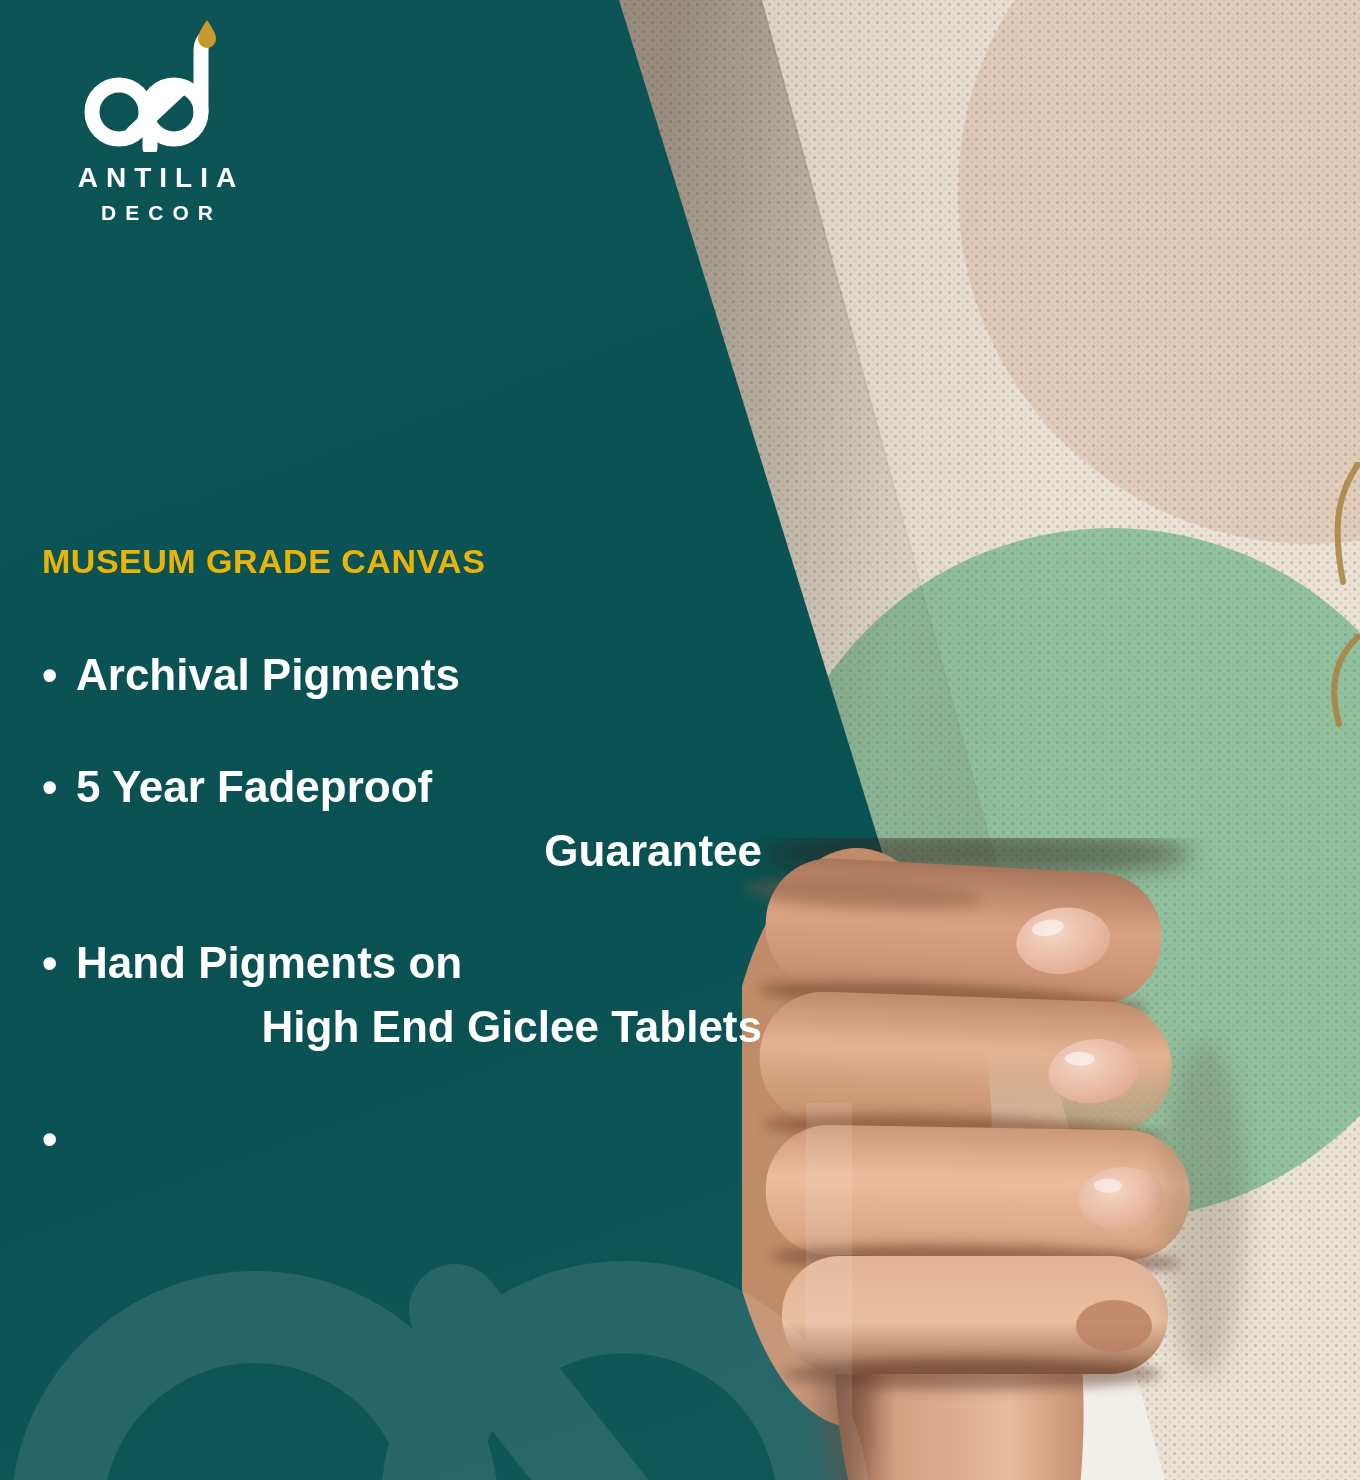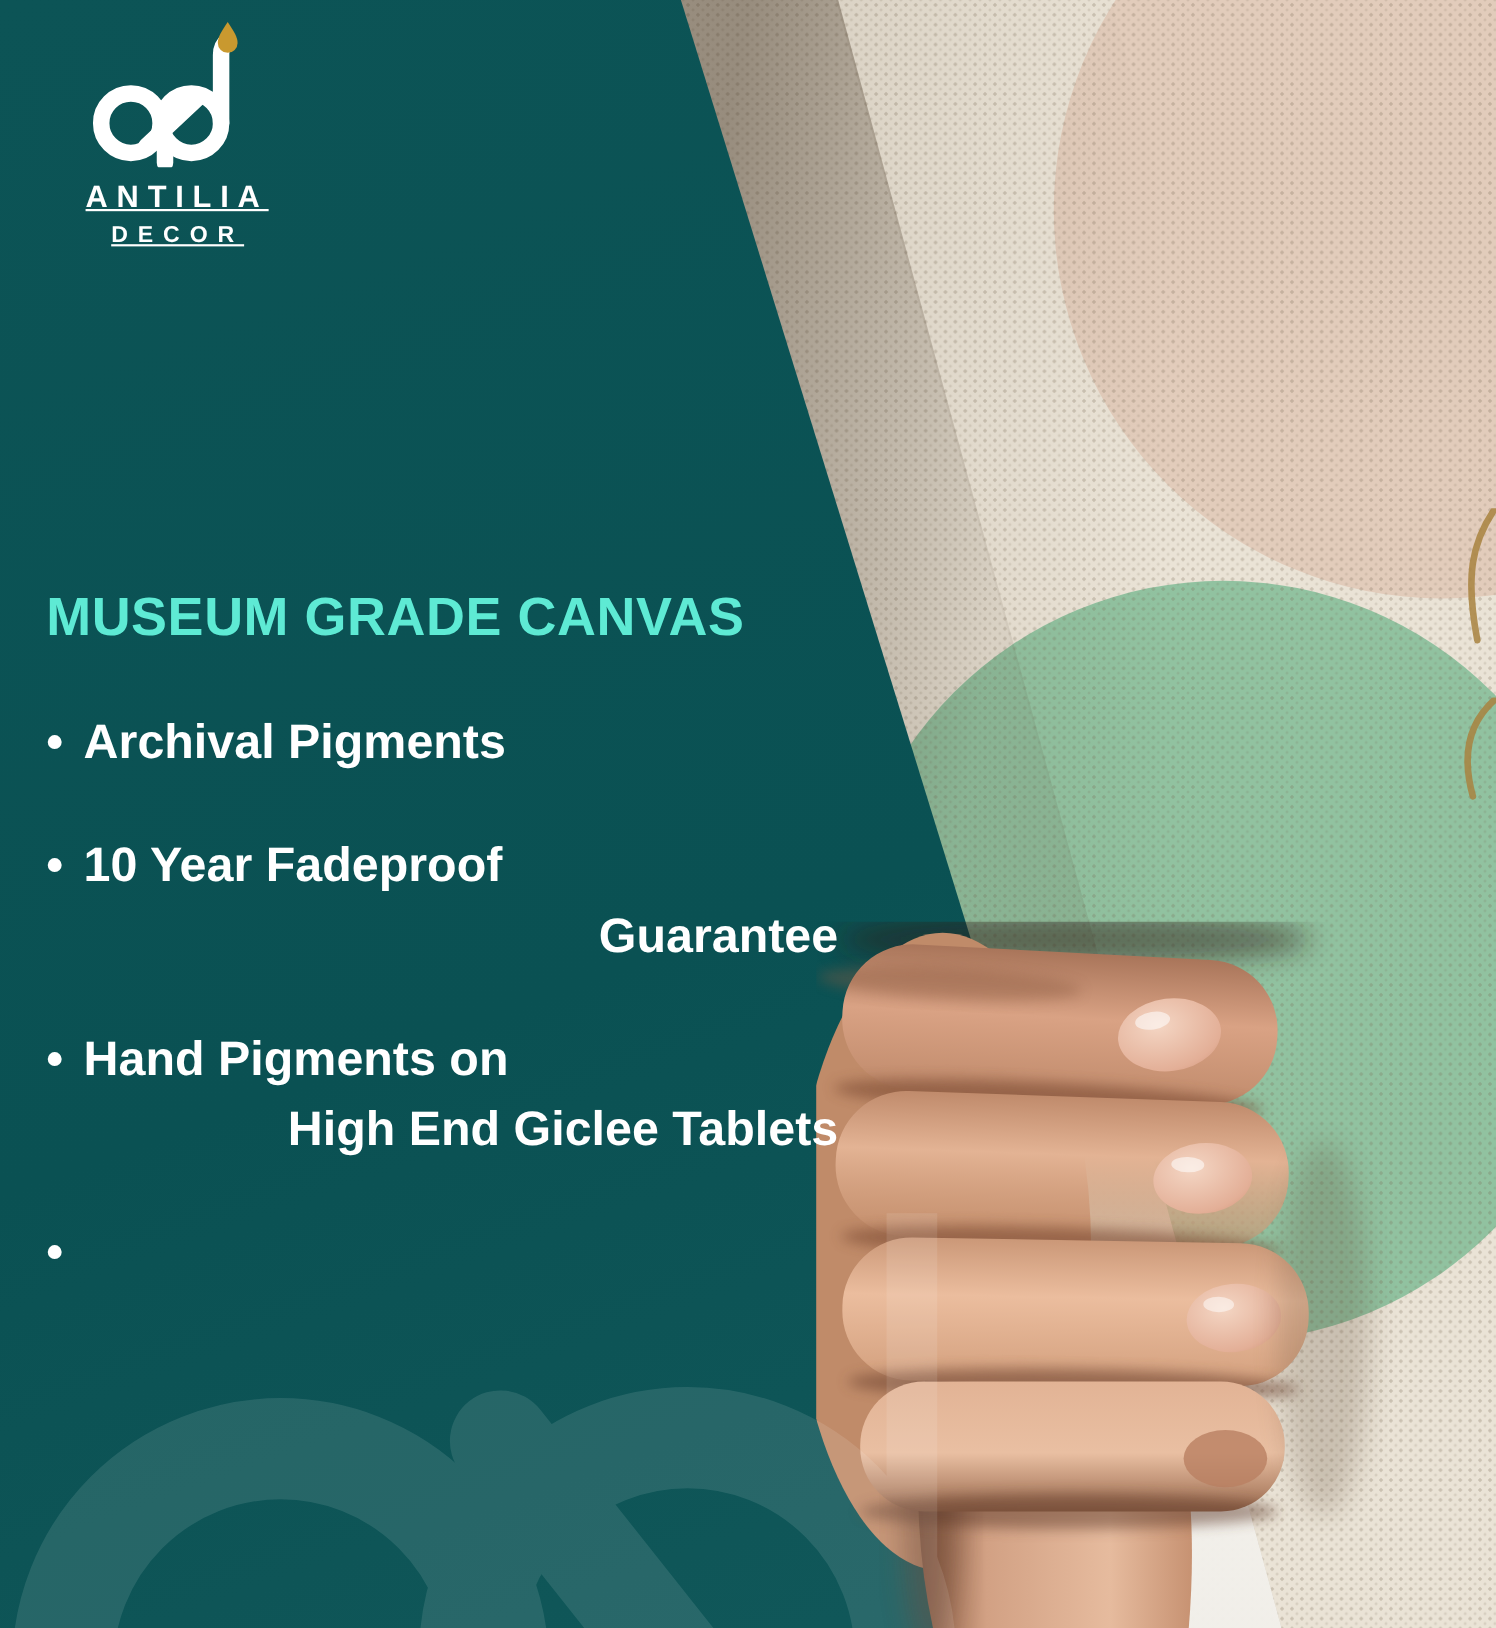--- a/index.html
+++ b/index.html
@@ -51,29 +51,29 @@
     background:linear-gradient(160deg,#0C5456 0%,#0A5153 55%,#12595B 100%);
   }
 
   
   .hand{position:absolute;left:742px;top:838px;z-index:20;}
 
   
   .watermark{position:absolute;left:0;top:1103px;z-index:30;opacity:.10;}
 
   
-  .logo-wrap{position:absolute;left:52px;top:20px;width:210px;z-index:40;text-align:center;color:#fff;text-decoration:underline;}
+  .logo-wrap{position:absolute;left:52px;top:20px;width:210px;z-index:40;text-align:center;color:#fff;}
   .brand-name{font-size:28px;font-weight:700;letter-spacing:8px;margin-top:6px;text-indent:8px;}
   .brand-sub{font-size:21px;font-weight:700;letter-spacing:9px;margin-top:7px;text-indent:9px;}
 
   
   .content{position:absolute;left:42px;top:531px;width:720px;z-index:40;}
   .headline{
-    margin:0;font-size:49px;line-height:60px;font-weight:800;
-    letter-spacing:.5px;color:#5eead4;
+    margin:0;font-size:34px;line-height:60px;font-weight:800;
+    letter-spacing:.5px;color:#eab308;
   }
   .features{list-style:none;margin:52px 0 0 0;padding:0;color:#FFFFFF;}
   .features li{display:flex;margin-bottom:48px;font-size:44px;line-height:64px;font-weight:600;}
   .bullet{width:34px;flex:0 0 34px;color:#FFFFFF;}
   .lines{flex:1;}
   .line2{display:block;margin-left:12px;text-align:right;}
   .line2:empty{display:none;}
 </style>
 </head>
 <body>
@@ -198,21 +198,21 @@
 
   <div class="content">
     <h1 class="headline">MUSEUM GRADE CANVAS</h1>
     <ul class="features">
       <li>
         <span class="bullet">•</span>
         <span class="lines"><span>Archival Pigments</span></span>
       </li>
       <li>
         <span class="bullet">•</span>
-        <span class="lines"><span>10 Year Fadeproof</span><span class="line2">Guarantee</span></span>
+        <span class="lines"><span>5 Year Fadeproof</span><span class="line2">Guarantee</span></span>
       </li>
       <li>
         <span class="bullet">•</span>
         <span class="lines"><span>Hand Pigments on</span><span class="line2">High End Giclee Tablets</span></span>
       </li>
       <li>
         <span class="bullet">•</span>
         <span class="lines"></span>
       </li>
     </ul>

